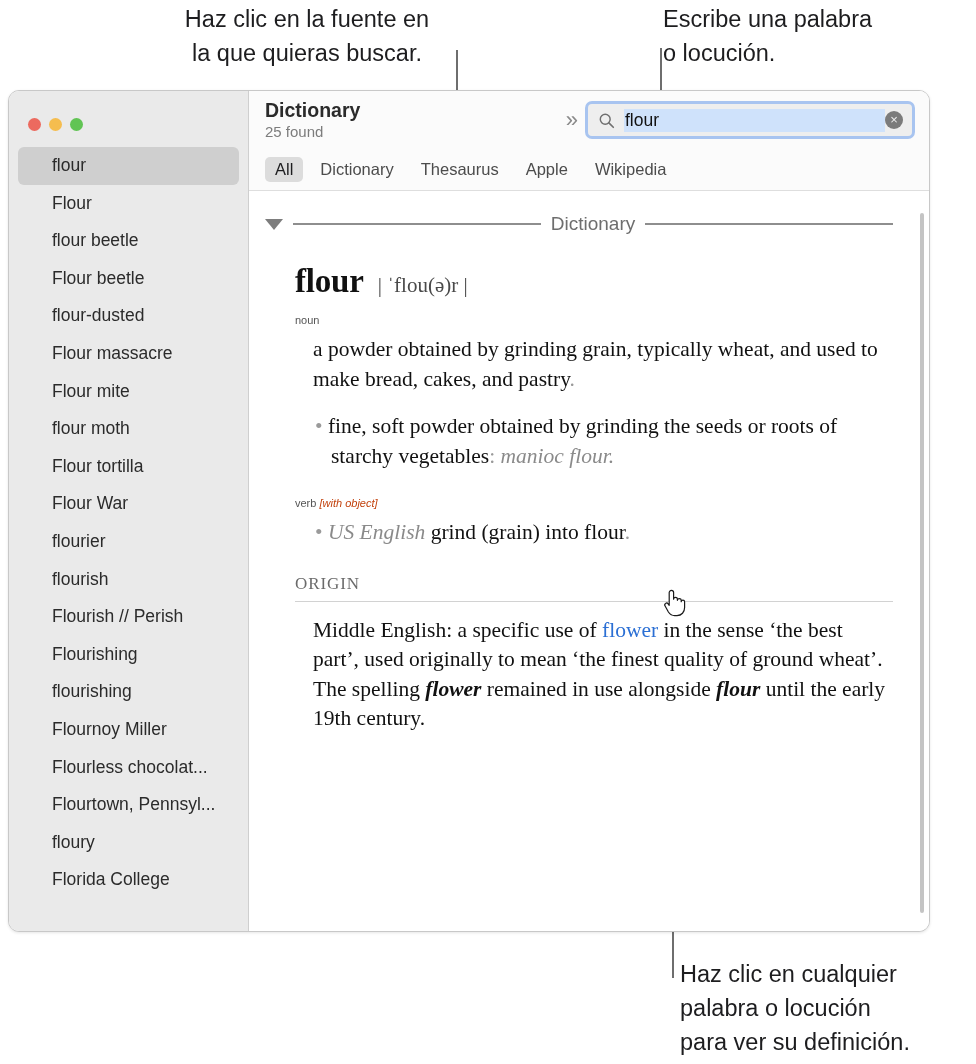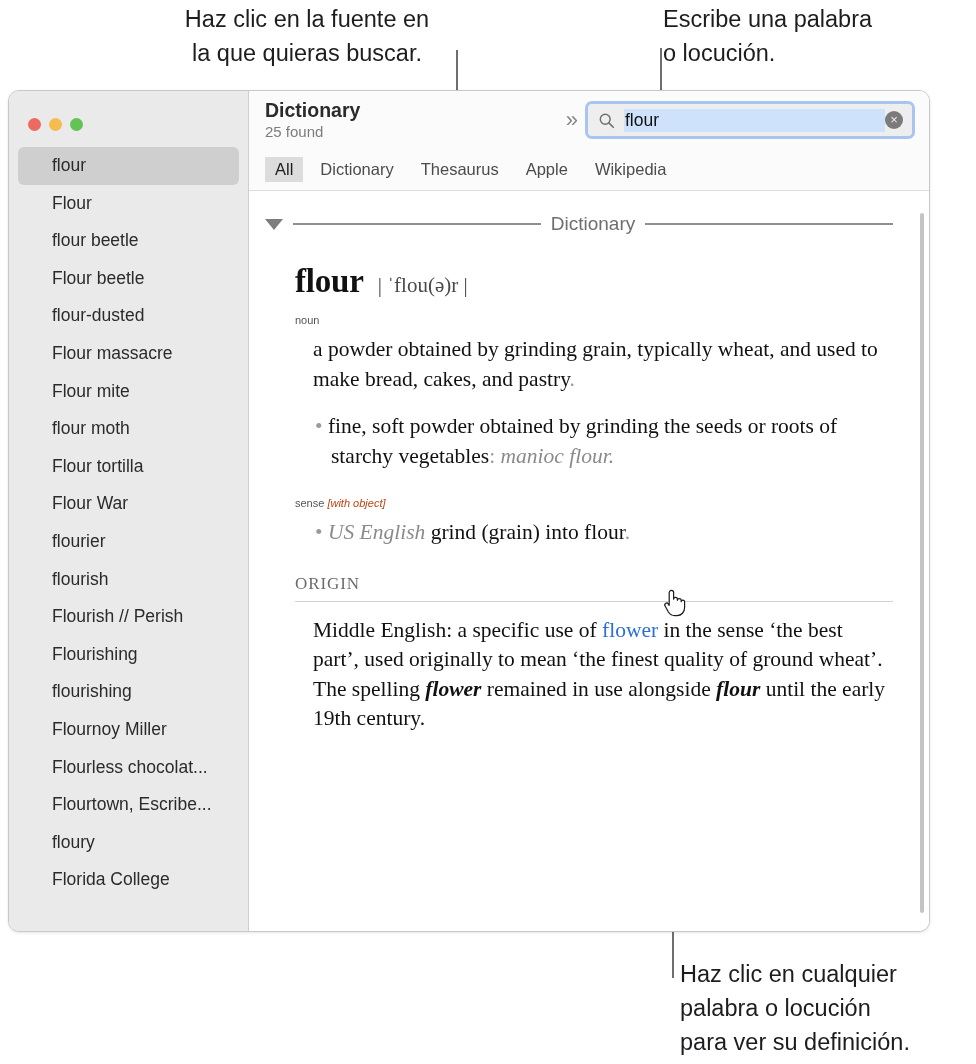--- a/index.html
+++ b/index.html
@@ -158,21 +158,21 @@
     align-items: center;
     gap: 7px;
     padding: 0 16px;
     background: #fbfbfb;
     border-bottom: 1px solid #dedede;
   }
   .tab {
     font-size: 16.5px;
     color: #4c4c4c;
     padding: 3px 10px;
-    border-radius: 0;
+    border-radius: 5px;
     white-space: nowrap;
   }
   .tab.active { background: #dcdcdc; color: #1d1d1f; }
 
   
   #article {
     flex: 1;
     position: relative;
     overflow: hidden;
     padding: 22px 0 0 0;
@@ -332,21 +332,21 @@
       <div class="sb-item"><span>flour moth</span></div>
       <div class="sb-item"><span>Flour tortilla</span></div>
       <div class="sb-item"><span>Flour War</span></div>
       <div class="sb-item"><span>flourier</span></div>
       <div class="sb-item"><span>flourish</span></div>
       <div class="sb-item"><span>Flourish // Perish</span></div>
       <div class="sb-item"><span>Flourishing</span></div>
       <div class="sb-item"><span>flourishing</span></div>
       <div class="sb-item"><span>Flournoy Miller</span></div>
       <div class="sb-item"><span>Flourless chocolat...</span></div>
-      <div class="sb-item"><span>Flourtown, Escribe...</span></div>
+      <div class="sb-item"><span>Flourtown, Pennsyl...</span></div>
       <div class="sb-item"><span>floury</span></div>
       <div class="sb-item"><span>Florida College</span></div>
     </div>
 
     <div id="content">
 
       <div id="toolbar">
         <div id="title-block">
           <div id="doc-title">Dictionary</div>
           <div id="found-count">25 found</div>
@@ -397,21 +397,21 @@
           <div class="sense">
             <span>a powder obtained by grinding grain, typically wheat, and used to make bread, cakes, and pastry</span><span class="punct">.</span>
           </div>
 
           <div class="subsense">
             <span class="bullet">•&nbsp;</span><span>fine, soft powder obtained by grinding the seeds or roots of starchy vegetables</span><span class="punct">:</span>
             <span class="ex">manioc flour.</span>
           </div>
 
           <div class="pos" style="margin-top:26px;">
-            <span>sense</span>
+            <span>verb</span>
             <span class="gram">[with object]</span>
           </div>
 
 
           <div class="subsense">
             <span class="bullet">•&nbsp;</span><span class="lbl">US English</span>
             <span>grind (grain) into flour</span><span class="punct">.</span>
           </div>
 
           <div id="origin-label">ORIGIN</div>

